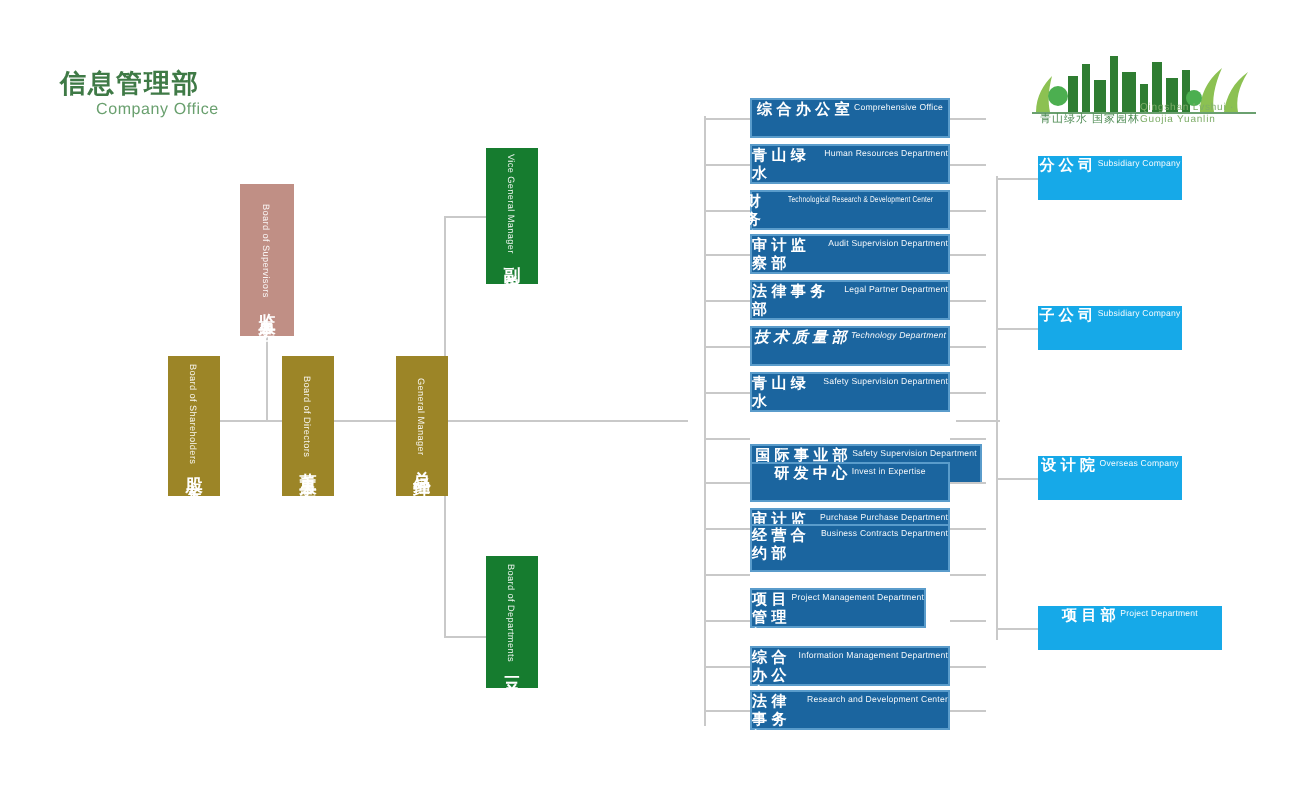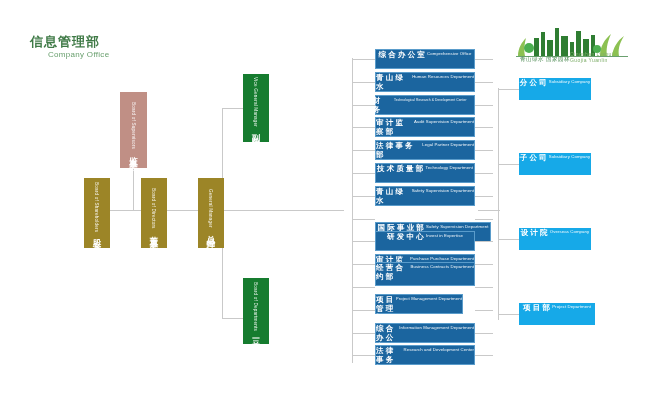--- a/index.html
+++ b/index.html
@@ -176,21 +176,21 @@
         <div class="en">Audit Supervision Department</div>
       </div>
       <div class="ln lnh" style="left: 352px; top: 127.4px; width: 23px;"></div>
       <div class="ln lnh" style="left: 475px; top: 127.4px; width: 18px;"></div>
       <div class="hbox dept" style="left: 375px; top: 140.2px; width: 100px; height: 20px;">
         <div class="cn">法律事务部</div>
         <div class="en">Legal Partner Department</div>
       </div>
       <div class="ln lnh" style="left: 352px; top: 150.2px; width: 23px;"></div>
       <div class="ln lnh" style="left: 475px; top: 150.2px; width: 18px;"></div>
-      <div class="hbox dept" style="left: 375px; top: 163px; width: 100px; height: 20px;">
+      <div class="hbox dept" style="left: 375px; top: 163px; width: 100px; height: 20px; font-style: italic;">
         <div class="cn">技术质量部</div>
         <div class="en">Technology Department</div>
       </div>
       <div class="ln lnh" style="left: 352px; top: 173px; width: 23px;"></div>
       <div class="ln lnh" style="left: 475px; top: 173px; width: 18px;"></div>
       <div class="hbox dept" style="left: 375px; top: 185.8px; width: 100px; height: 20px;">
         <div class="cn">青山绿水</div>
         <div class="en">Safety Supervision Department</div>
       </div>
       <div class="ln lnh" style="left: 352px; top: 195.8px; width: 23px;"></div>
@@ -248,20 +248,20 @@
       <div class="hbox sub" style="left: 519px; top: 153px; width: 72px; height: 22px;">
         <div class="cn">子公司</div>
         <div class="en">Subsidiary Company</div>
       </div>
       <div class="ln lnh" style="left: 498px; top: 164px; width: 21px;"></div>
       <div class="hbox sub" style="left: 519px; top: 228px; width: 72px; height: 22px;">
         <div class="cn">设计院</div>
         <div class="en">Overseas Company</div>
       </div>
       <div class="ln lnh" style="left: 498px; top: 239px; width: 21px;"></div>
-      <div class="hbox sub" style="left: 519px; top: 303px; width: 76px; height: 22px;">
+      <div class="hbox sub" style="left: 519px; top: 303px; width: 92px; height: 22px;">
         <div class="cn">项目部</div>
         <div class="en">Project Department</div>
       </div>
       <div class="ln lnh" style="left: 498px; top: 314px; width: 21px;"></div>
     </div>
 
 </div>
 
 </body></html>

